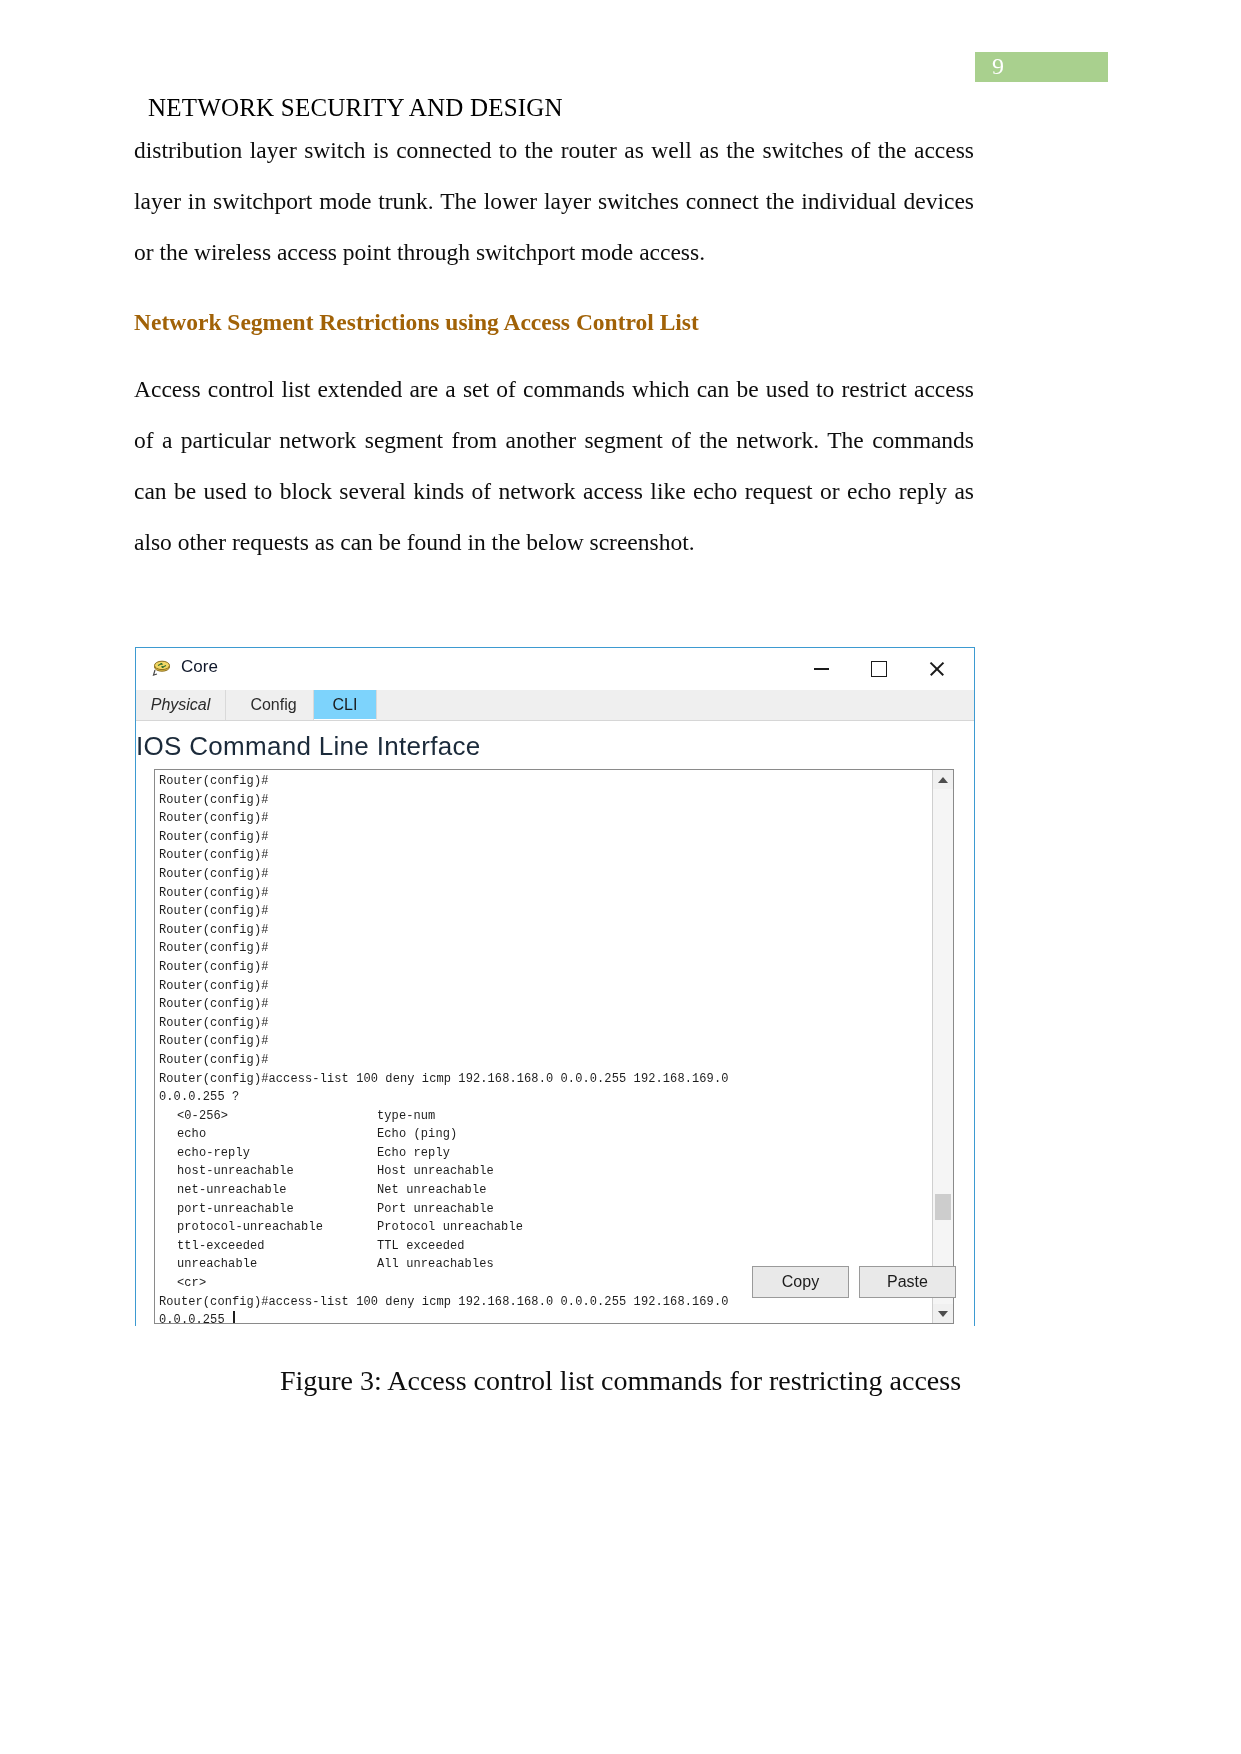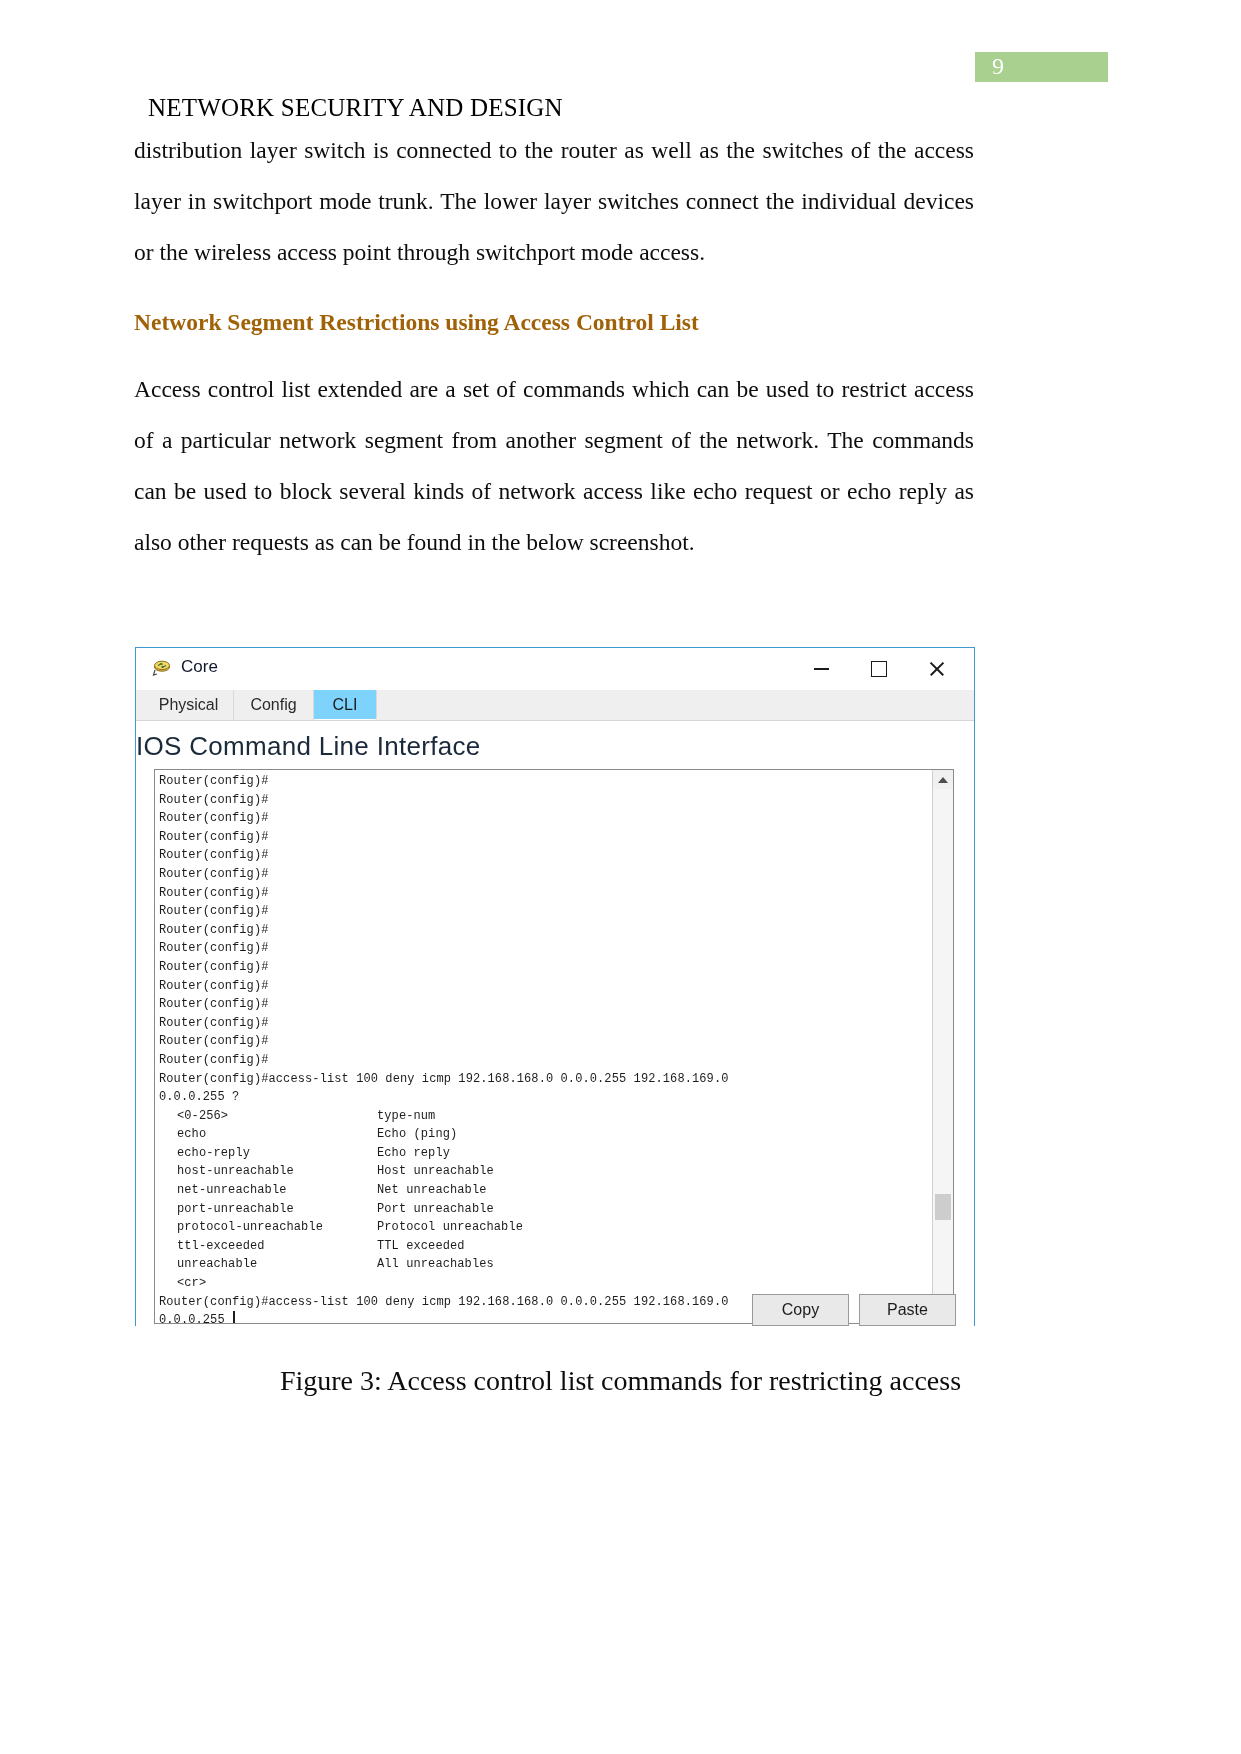--- a/index.html
+++ b/index.html
@@ -80,21 +80,21 @@
     border-bottom:1px solid #d6d6d6;
   }
   .tab{
     position:absolute;top:0;height:30px;
     display:flex;align-items:center;justify-content:center;
     font-family:"Liberation Sans",sans-serif;font-size:16px;color:#2b2b2b;
     background:#efefef;border-right:1px solid #d9d9d9;
     box-sizing:border-box;
   }
   .tab.active{background:#7dd3fc;border-bottom:1px solid #ffffff;color:#1b1b1b;}
-  .tab-physical{left:8px;width:90px;}
+  .tab-physical{left:0;width:90px;font-style:italic;}
   .tab-config{left:98px;width:80px;}
   .tab-cli{left:178px;width:63px;}
 
   
   .cli-panel{position:relative;background:#ffffff;height:605px;}
   .cli-heading{
     position:absolute;left:0;top:10px;width:838px;text-align:left;
     font-family:"Liberation Sans",sans-serif;
     font-size:26px;color:#1b2a3a;letter-spacing:.3px;
   }
@@ -137,21 +137,21 @@
     position:absolute;left:2px;width:16px;height:26px;background:#cdcdcd;
     top:424px;
   }
 
   
   .btn-row{position:absolute;left:0;bottom:26px;width:838px;height:34px;}
   .cli-btn{
     position:absolute;top:0;height:32px;width:97px;
     background:#e9e9e9;border:1px solid #9a9a9a;box-sizing:border-box;
     font-family:"Liberation Sans",sans-serif;font-size:16px;color:#1c1c1c;
-    display:flex;align-items:center;justify-content:center;margin-top:28px;
+    display:flex;align-items:center;justify-content:center;
   }
   .btn-copy{left:616px;}
   .btn-paste{left:723px;}
 
   
   .figure-caption{
     position:absolute;left:0;top:1365px;width:1241px;text-align:center;
     font-family:"Liberation Serif",serif;font-size:28px;color:#0d0d0d;
   }
 </style>

